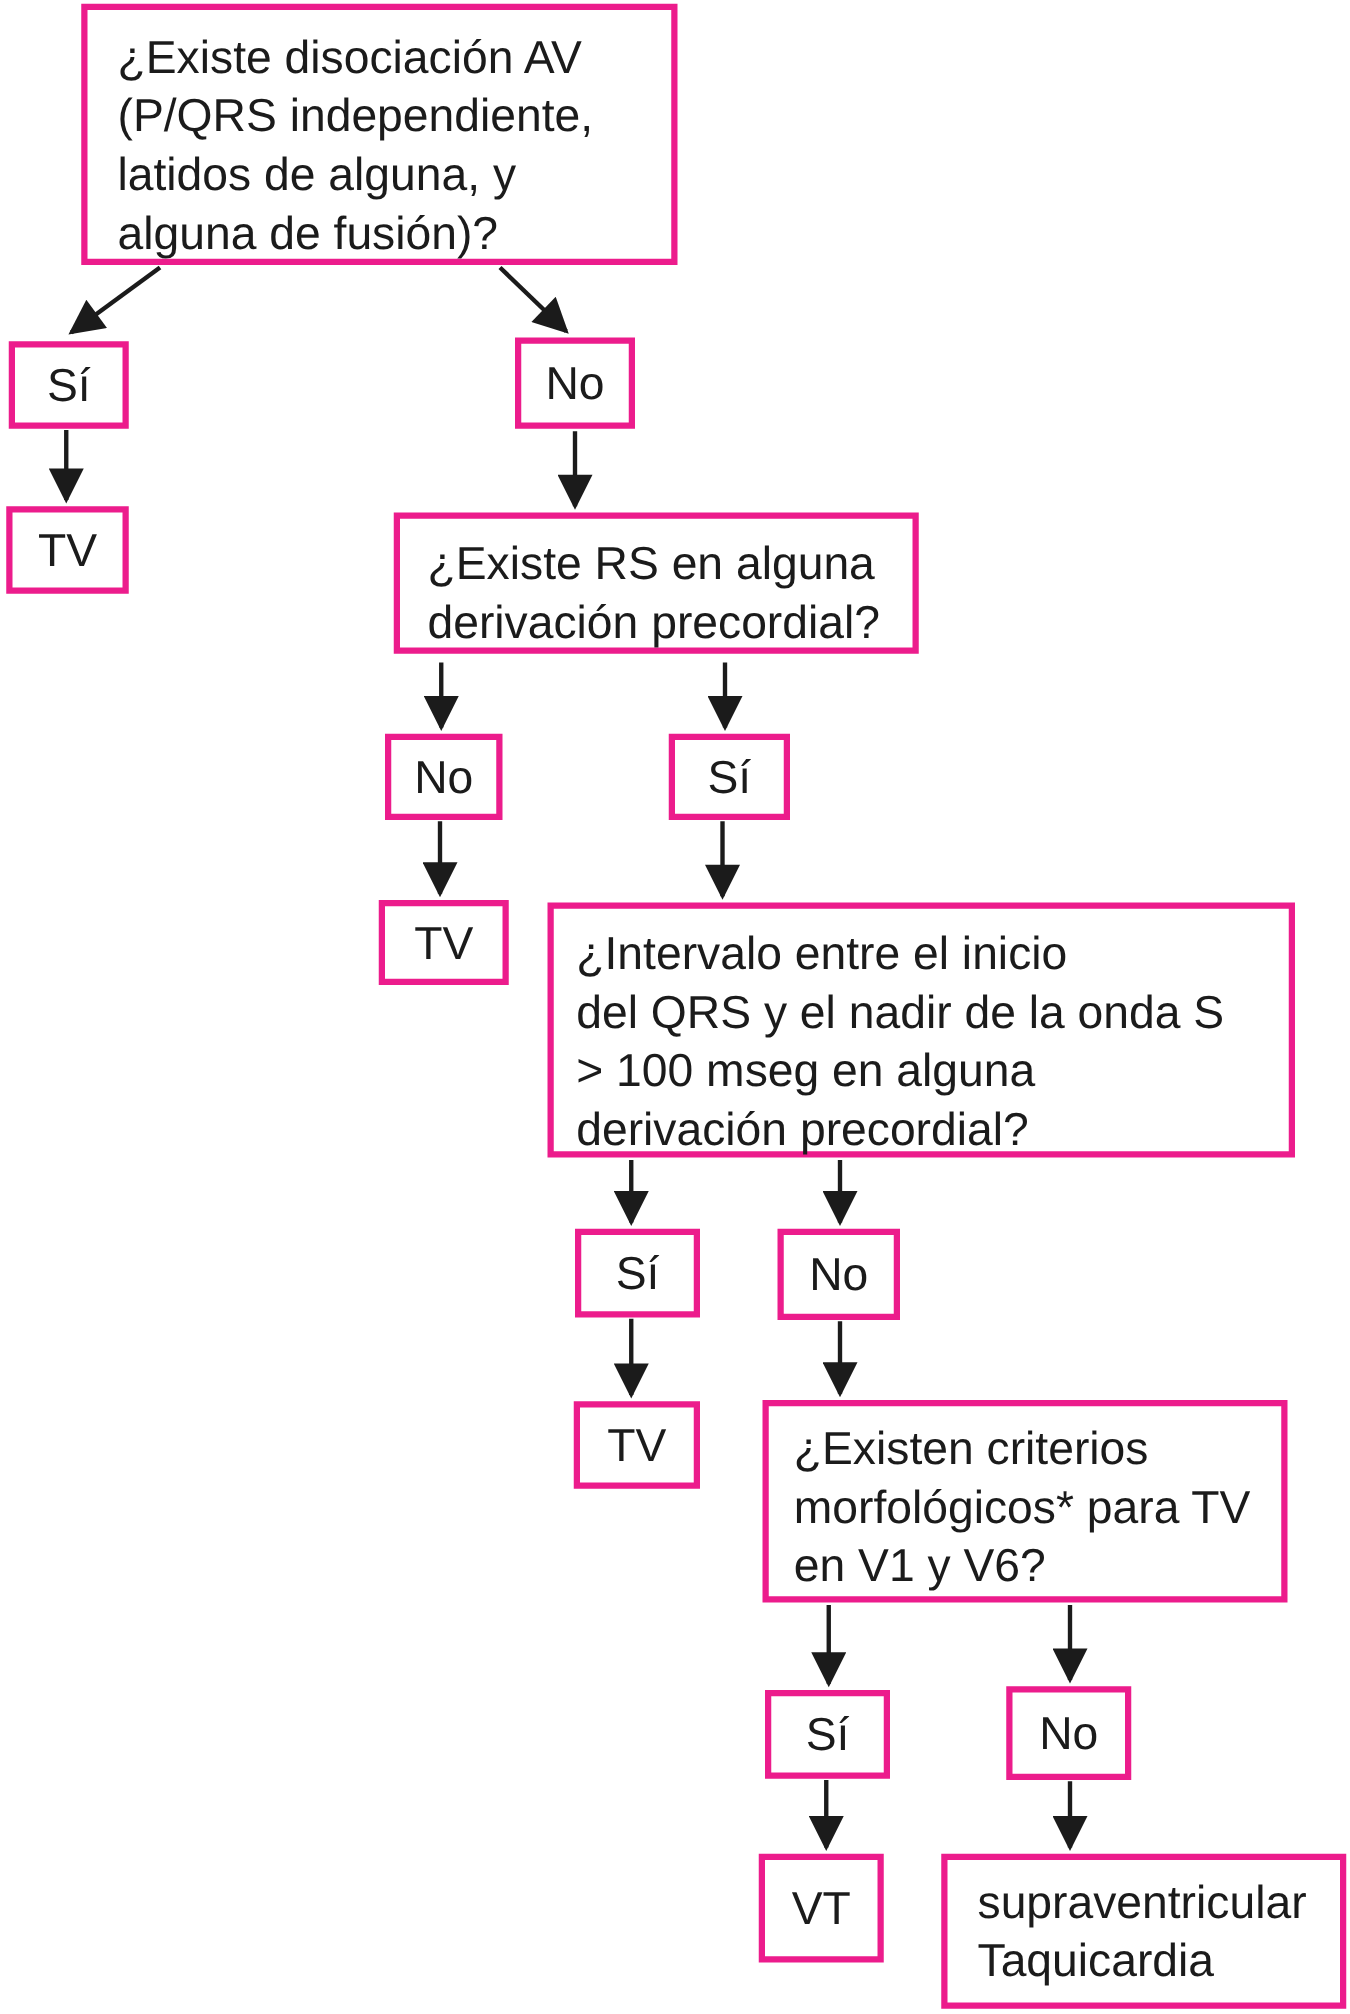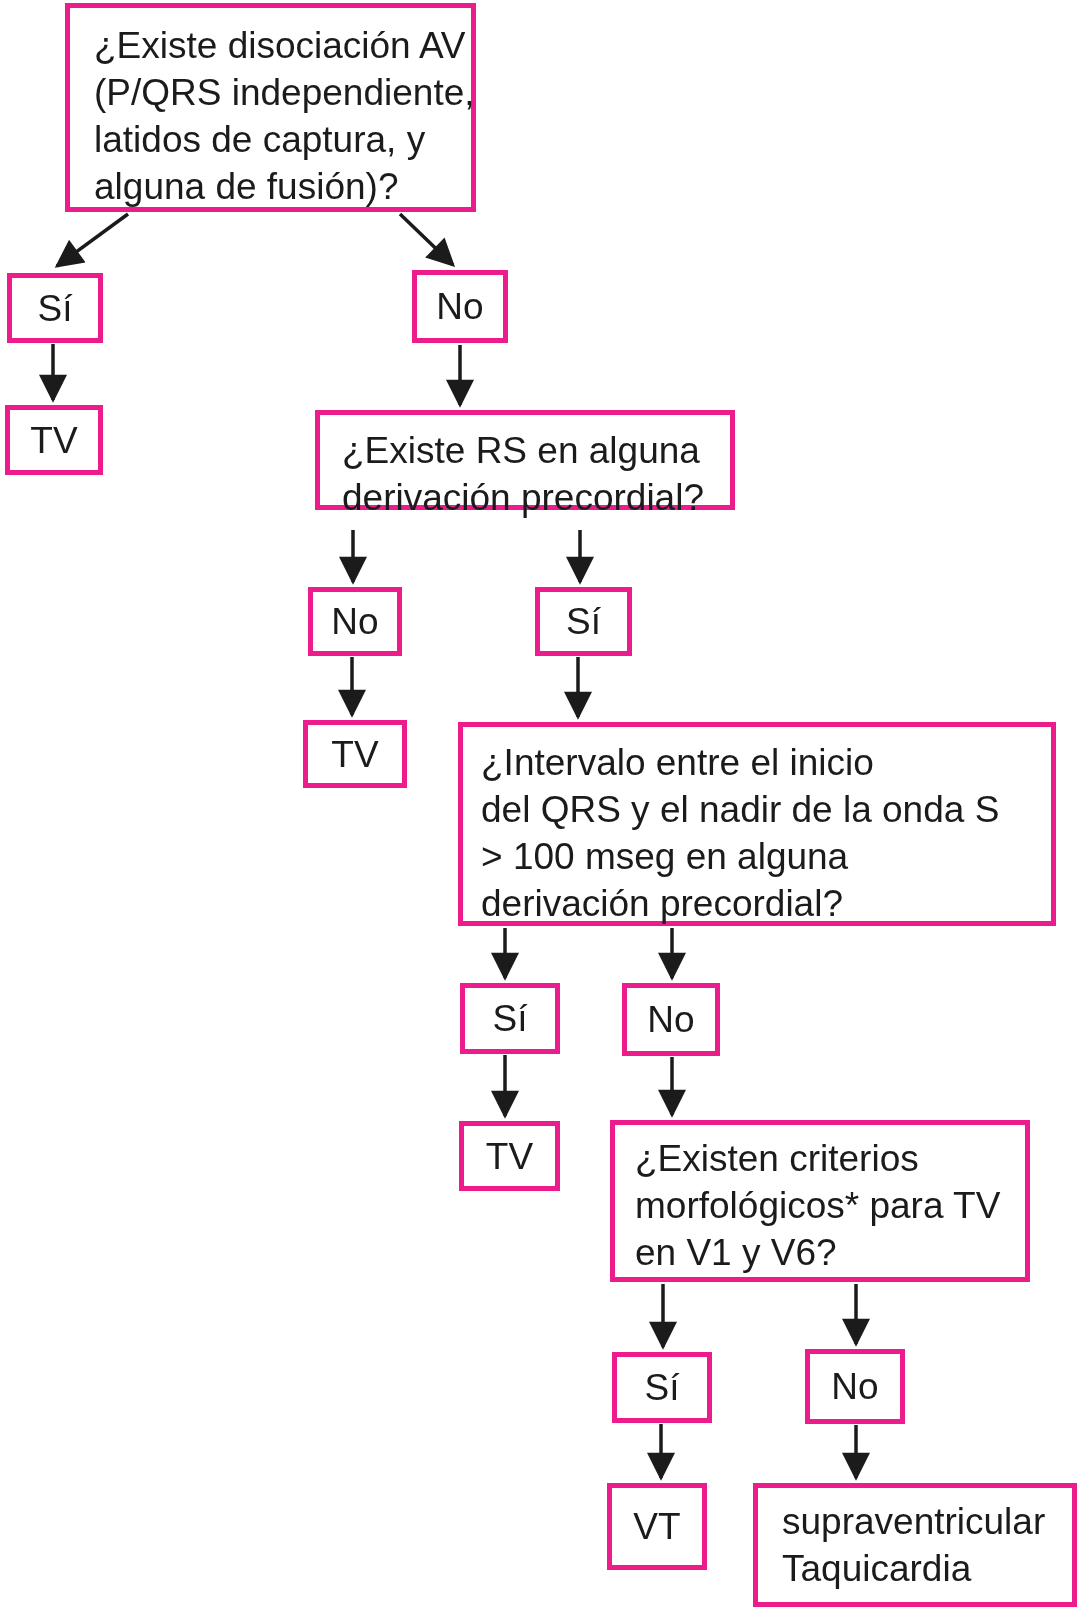--- a/index.html
+++ b/index.html
@@ -63,53 +63,53 @@
       <line x1="672" y1="928" x2="672" y2="978" marker-end="url(#ah)"></line>
       <line x1="505" y1="1055" x2="505" y2="1116" marker-end="url(#ah)"></line>
       <line x1="672" y1="1057" x2="672" y2="1115" marker-end="url(#ah)"></line>
       <line x1="663" y1="1284" x2="663" y2="1347" marker-end="url(#ah)"></line>
       <line x1="856" y1="1284" x2="856" y2="1344" marker-end="url(#ah)"></line>
       <line x1="661" y1="1424" x2="661" y2="1478" marker-end="url(#ah)"></line>
       <line x1="856" y1="1425" x2="856" y2="1478" marker-end="url(#ah)"></line>
     </g>
   </svg>
 
-  <div class="box qbox" style="left:65px; top:3px; width:411px; height:209px; padding:14px 8px 0 24px;">
+  <div class="box qbox" style="left:65px; top:3px; width:477px; height:209px; padding:14px 8px 0 24px;">
     <div class="line">¿Existe disociación AV</div>
     <div class="line">(P/QRS independiente,</div>
-    <div class="line">latidos de captura, y</div>
+    <div class="line">latidos de alguna, y</div>
     <div class="line">alguna de fusión)?</div>
   </div>
 
   <div class="box abox" style="left:7px; top:273px; width:96px; height:70px;">
     <span>Sí</span>
   </div>
   <div class="box abox" style="left:412px; top:270px; width:96px; height:73px;">
     <span>No</span>
   </div>
   <div class="box abox" style="left:5px; top:405px; width:98px; height:70px;">
     <span>TV</span>
   </div>
 
-  <div class="box qbox" style="left:315px; top:410px; width:420px; height:100px; padding:12px 8px 0 22px;">
+  <div class="box qbox" style="left:315px; top:410px; width:420px; height:113px; padding:12px 8px 0 22px;">
     <div class="line">¿Existe RS en alguna</div>
     <div class="line">derivación precordial?</div>
   </div>
 
   <div class="box abox" style="left:308px; top:587px; width:94px; height:69px;">
     <span>No</span>
   </div>
   <div class="box abox" style="left:535px; top:587px; width:97px; height:69px;">
     <span>Sí</span>
   </div>
   <div class="box abox" style="left:303px; top:720px; width:104px; height:68px;">
     <span>TV</span>
   </div>
 
-  <div class="box qbox" style="left:438px; top:722px; width:598px; height:204px; padding:12px 8px 0 18px;margin-left:20px;">
+  <div class="box qbox" style="left:438px; top:722px; width:598px; height:204px; padding:12px 8px 0 18px;">
     <div class="line">¿Intervalo entre el inicio</div>
     <div class="line">del QRS y el nadir de la onda S</div>
     <div class="line">&gt; 100 mseg en alguna</div>
     <div class="line">derivación precordial?</div>
   </div>
 
   <div class="box abox" style="left:460px; top:983px; width:100px; height:71px;">
     <span>Sí</span>
   </div>
   <div class="box abox" style="left:622px; top:983px; width:98px; height:73px;">

